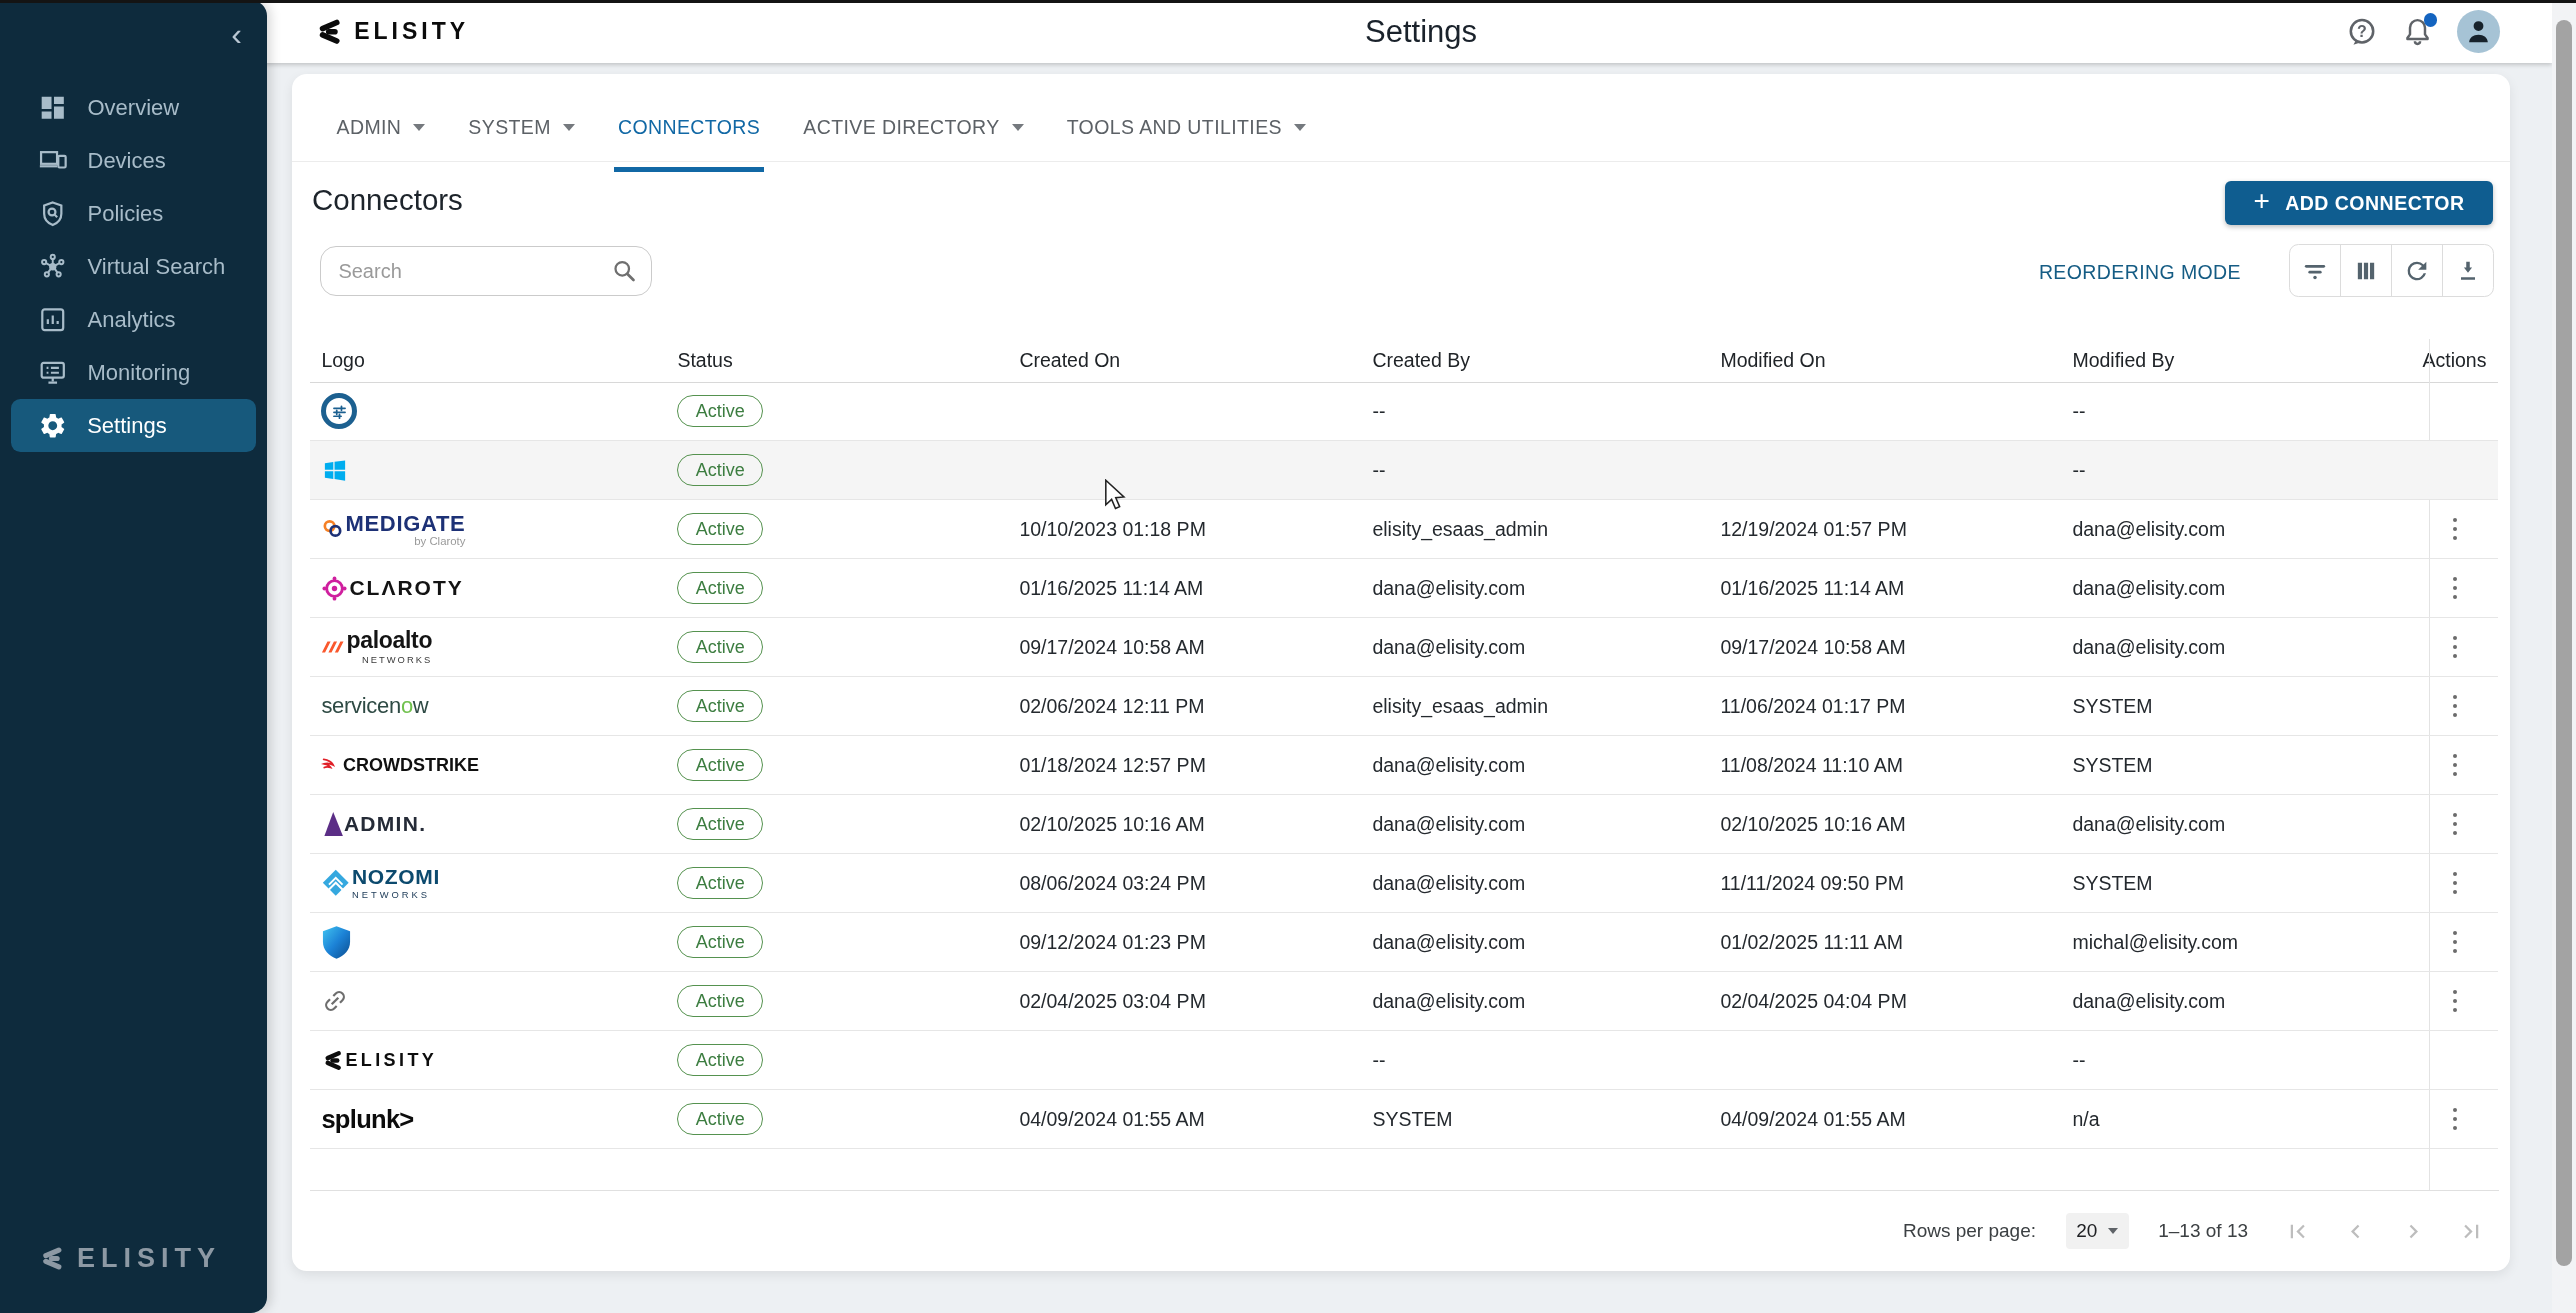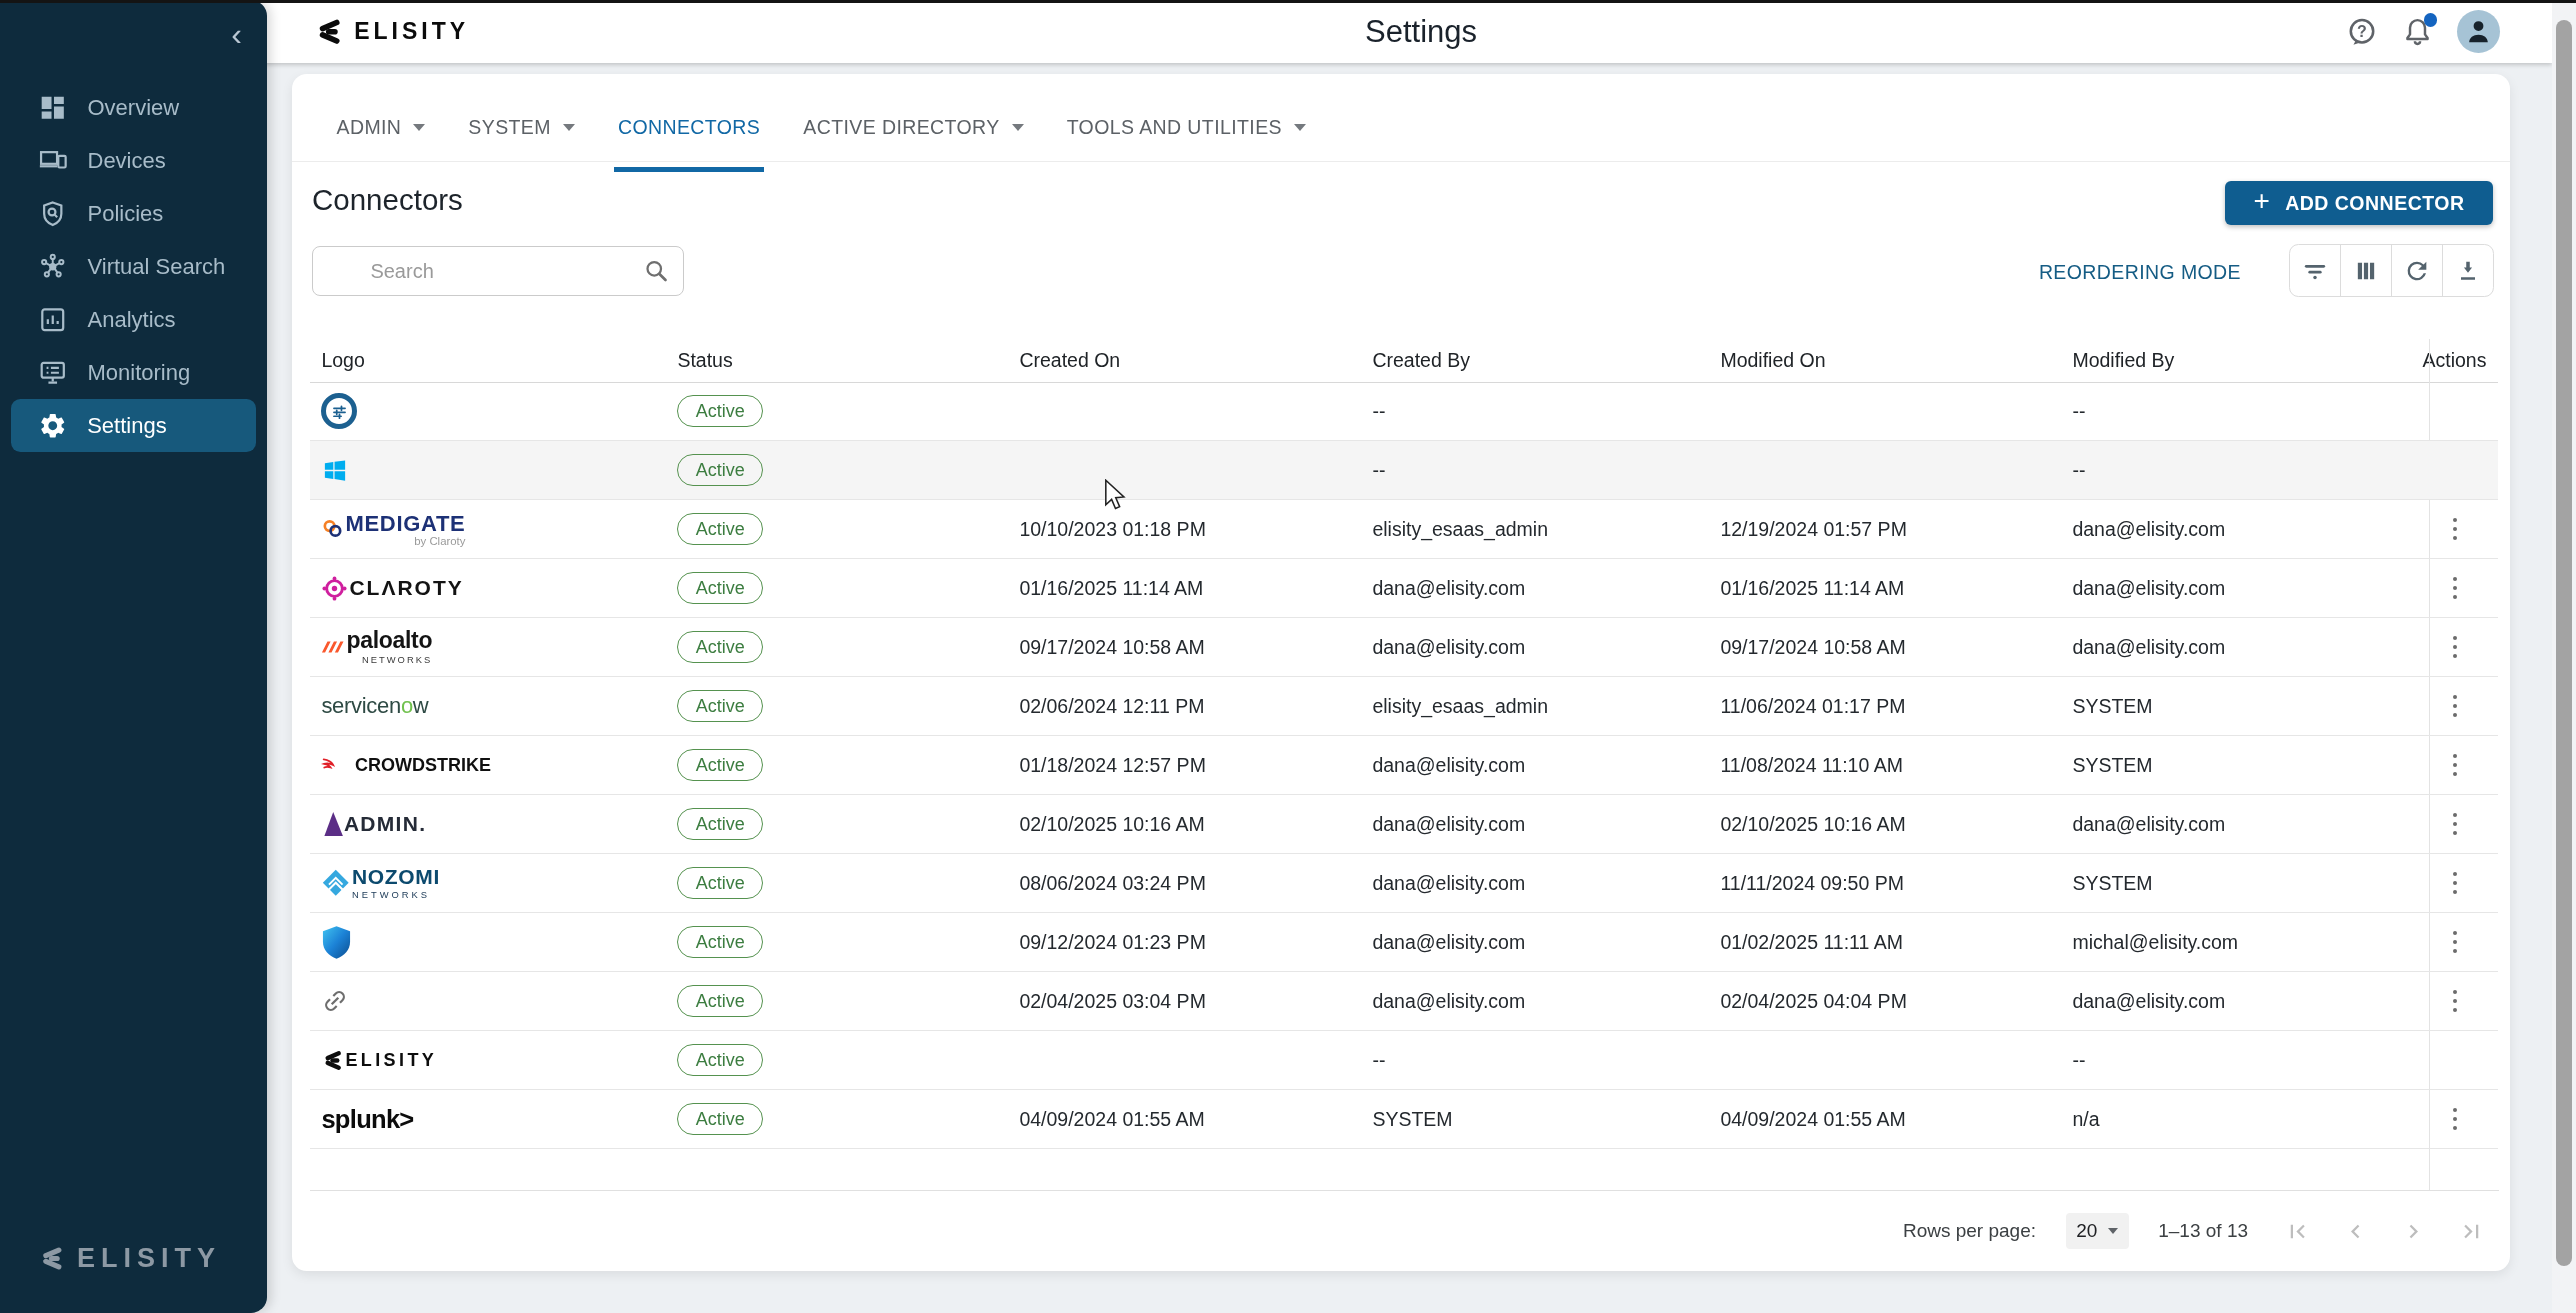--- a/index.html
+++ b/index.html
@@ -44,21 +44,21 @@
   .caret{width:0;height:0;border-left:6px solid transparent;border-right:6px solid transparent;border-top:7.4px solid #75797E;}
   .tab.active{color:#1168A5;}
   .tab.active::after{content:"";position:absolute;left:17.4px;right:17.4px;bottom:-0.7px;height:4.7px;background:#1168A5;}
 
   .page-title{position:absolute;left:20px;top:109px;font-size:29.5px;font-weight:500;color:#1D242B;margin:0;}
   .add-btn{position:absolute;right:17.4px;top:107px;height:44px;display:flex;align-items:center;gap:14.8px;
            padding:0 28px;background:#0F5D90;color:#fff;border:none;border-radius:6px;font-size:19.5px;
            font-weight:700;letter-spacing:0.5px;font-family:inherit;cursor:pointer;box-shadow:0 2px 5.4px rgba(0,0,0,.25);}
   .add-btn .plus{font-size:28px;font-weight:400;margin-top:-3.4px;}
 
-  .search{position:absolute;left:20px;top:172px;width:330px;height:48px;border:1.3px solid #CBCBCB;border-radius:8px;padding-left:40px;}
+  .search{position:absolute;left:28px;top:172px;width:330px;height:48px;border:1.3px solid #CBCBCB;border-radius:16px;}
   .search input{width:100%;height:100%;border:none;outline:none;background:transparent;box-sizing:border-box;
                 padding:0 50px 0 17.4px;font-size:20px;color:#333;font-family:inherit;}
   .search input::placeholder{color:#9A9A9A;}
   .search svg{position:absolute;right:13.4px;top:50%;transform:translateY(-50%);}
 
   .reorder{position:absolute;right:263px;top:186px;font-size:19.5px;font-weight:500;letter-spacing:0.4px;color:#155C84;
            background:none;border:none;font-family:inherit;cursor:pointer;margin-left:36px;}
   .toolbar{position:absolute;right:16px;top:170px;width:203px;height:51px;border:1.3px solid #DCDCDC;border-radius:9.4px;display:flex;background:#fff;}
   .tbtn{flex:1;display:flex;align-items:center;justify-content:center;border:none;background:none;cursor:pointer;border-left:1.3px solid #DCDCDC;}
   .tbtn:first-child{border-left:none;}
@@ -430,21 +430,21 @@
             <button class="kebab">
               <i></i>
               <i></i>
               <i></i>
             </button>
           </div>
       </div>
 
       <div class="tr">
         <div class="logo-cell">
-            <span class="lg" style="gap:12px">
+            <span class="lg" style="gap:0">
           <svg width="21.5" height="21.5" viewBox="0 0 24 24" fill="none" stroke="#E01F27" stroke-width="2" stroke-linecap="round">
             <path d="M3 6c6 1 9 3 10.5 6.2-4-2.2-7.2-2.2-10-1.2 4 .9 6 2 7.2 4-3-.9-5-.9-7 .1"></path>
           </svg>
           <span class="cs-text">CROWDSTRIKE</span>
             </span>
           </div>
         <div><span class="chip">Active</span></div>
         <div>01/18/2024 12:57 PM</div>
         <div>dana@elisity.com</div>
         <div>11/08/2024 11:10 AM</div>

